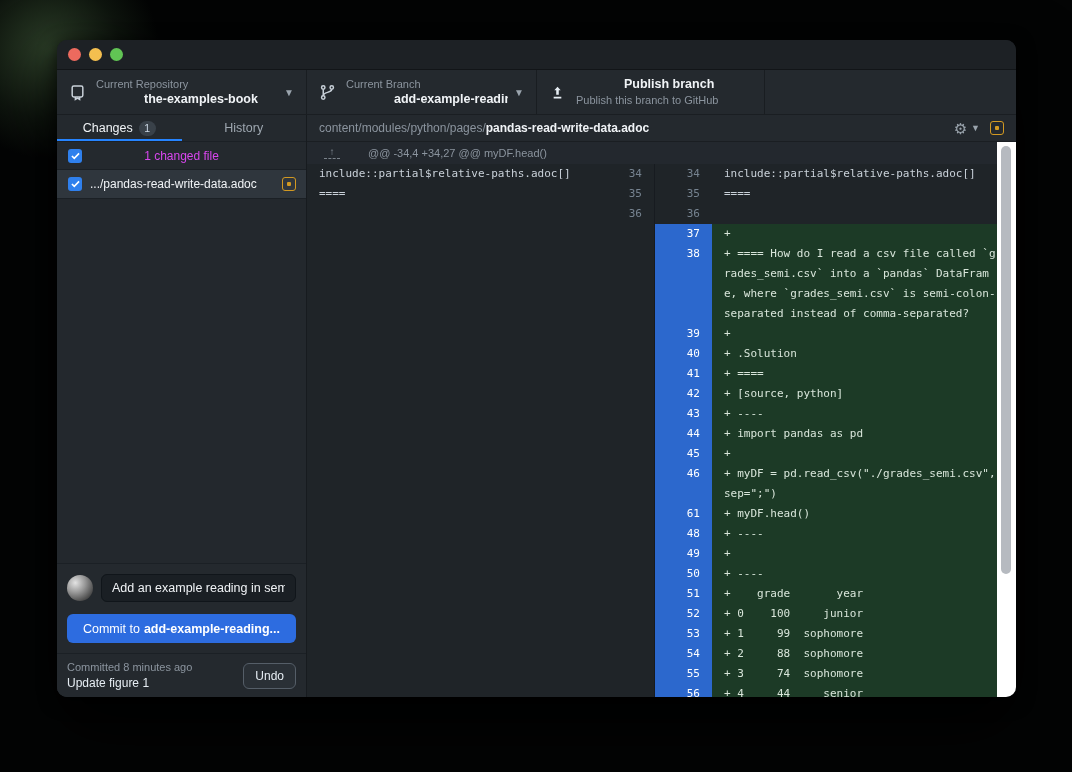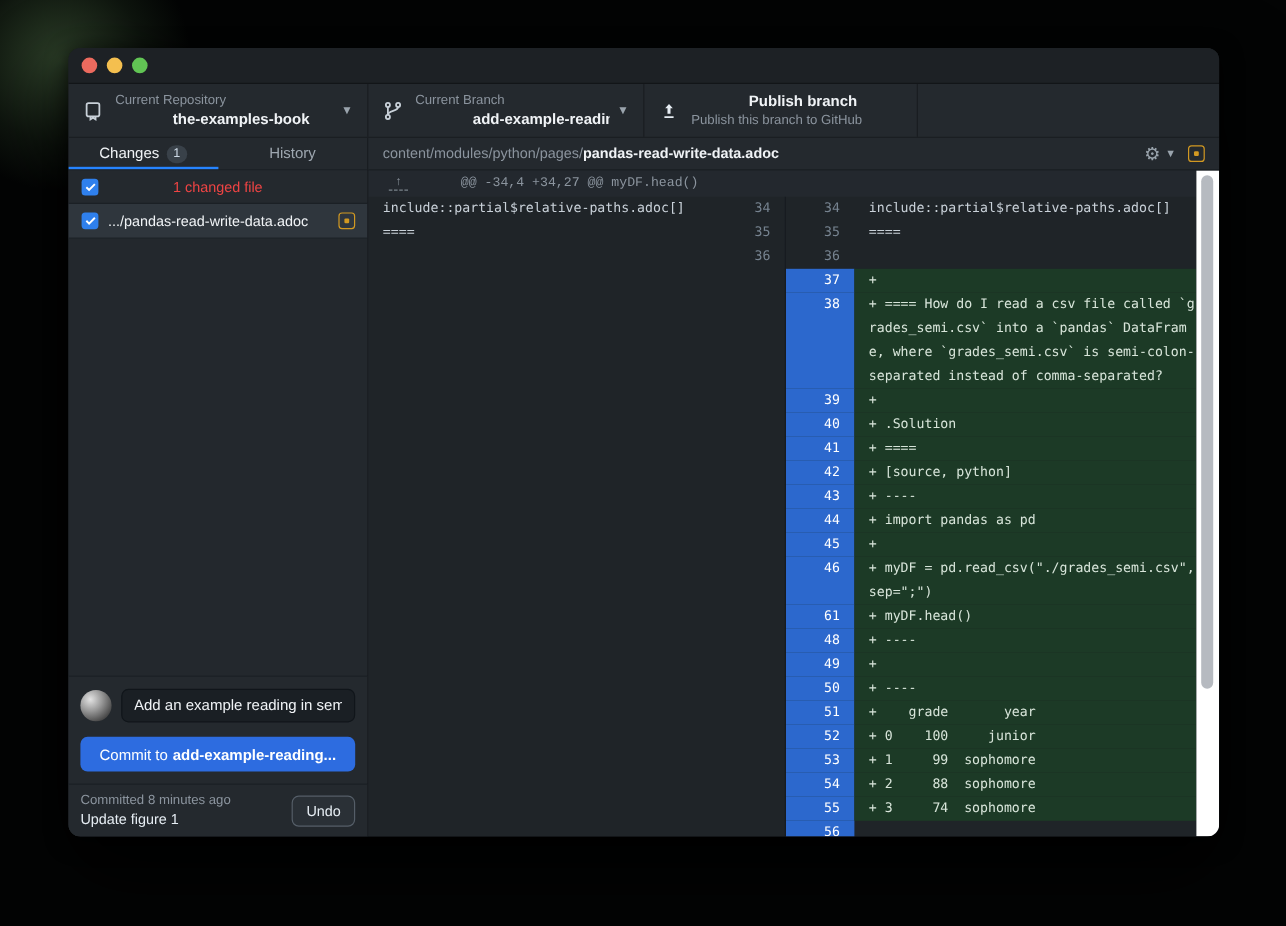--- a/index.html
+++ b/index.html
@@ -38,21 +38,21 @@
   .content-row { flex:1; display:flex; min-height:0; }
   .sidebar { width:250px; flex:0 0 250px; background:#24292e; border-right:1px solid #171b1f; display:flex; flex-direction:column; min-height:0; }
   
   .tabs { height:27px; flex:0 0 27px; display:flex; border-bottom:1px solid #1b2025; }
   .tab { flex:1; display:flex; align-items:center; justify-content:center; font-size:12.5px; color:#9ea7b0; position:relative; cursor:default; }
   .tab.active { color:#f0f3f6; }
   .tab.active::after { content:""; position:absolute; left:0; right:0; bottom:0; height:2px; background:#2684ff; }
   .badge { margin-left:6px; min-width:17px; height:15px; border-radius:8px; background:#394149; color:#cdd9e5; font-size:10.5px; display:inline-flex; align-items:center; justify-content:center; padding:0 5px; }
   
   .files-header { height:28px; flex:0 0 28px; display:flex; align-items:center; position:relative; border-bottom:1px solid #1b2025; background:#24292e; }
-  .files-header-label { position:absolute; left:0; right:0; text-align:center; font-size:12px; color:#ef4444; }
+  .files-header-label { position:absolute; left:0; right:0; text-align:center; font-size:12px; color:#d946ef; }
   .checkbox { width:14px; height:14px; border-radius:3px; background:#2f80ed; margin-left:11px; display:flex; align-items:center; justify-content:center; flex:0 0 14px; }
   .checkbox svg { width:9px; height:8px; }
   .file-row { height:29px; flex:0 0 29px; display:flex; align-items:center; background:#2f363d; border-bottom:1px solid #1b2025; }
   .file-name { font-size:12px; color:#f0f3f6; margin-left:8px; flex:1; white-space:nowrap; overflow:hidden; }
   .mod-icon { width:14px; height:14px; border:1.5px solid #d29922; border-radius:3px; margin-right:10px; position:relative; flex:0 0 14px; }
   .mod-icon::after { content:""; position:absolute; left:50%; top:50%; width:4px; height:4px; margin:-2px 0 0 -2px; border-radius:1px; background:#d29922; }
   .file-list-empty { flex:1; background:#23282d; min-height:0; }
   
   .commit-area { flex:0 0 auto; padding:10px; background:#24292e; border-top:1px solid #1b2025; }
   .summary-row { display:flex; align-items:center; }
@@ -76,21 +76,21 @@
   .diff-header { height:27px; flex:0 0 27px; background:#24292e; border-bottom:1px solid #1a1e22; display:flex; align-items:center; padding:0 10px 0 12px;text-align:right; }
   .path-prefix { font-size:12px; color:#8b949e; white-space:nowrap; }
   .path-file { font-size:12px; color:#f0f3f6; font-weight:bold; white-space:nowrap; }
   .diff-header-spacer { flex:1; }
   .gear { font-size:15px; color:#9aa4ad; line-height:1; }
   .gear-chev { color:#9aa4ad; font-size:9px; margin:0 10px 0 4px; }
   .diff-body { flex:1; position:relative; overflow:hidden; min-height:0; }
   .diff-scroll-region { position:absolute; left:0; top:0; bottom:0; width:690px; overflow:hidden; }
   .hunk-row { height:22px; background:#23282e; display:flex; align-items:center; }
   .hunk-expand { margin-left:17px; width:16px; text-align:center; color:#8b949e; font-size:10px; line-height:10px; border-bottom:1px dashed #7a828a; padding-bottom:1px; }
-  .hunk-text { margin-left:44px; font-family:Liberation Mono, monospace; font-size:11px; color:#8b949e; white-space:pre; }
+  .hunk-text { margin-left:28px; font-family:Liberation Sans, sans-serif; font-size:11px; color:#8b949e; white-space:pre; }
   .diff-row { display:grid; grid-template-columns:292px 56px 57px 285px; }
   .cell { font-family:"DejaVu Sans Mono", monospace; font-size:11px; line-height:20px; min-height:20px; }
   .lc { padding-left:12px; color:#c9d1d9; white-space:pre-wrap; word-break:break-all; }
   .lg, .rg { text-align:right; padding-right:12px; color:#768390; }
   .lg { border-right:1px solid #171b20; }
   .rc { padding-left:12px; color:#c9d1d9; white-space:pre-wrap; word-break:break-all; }
   .diff-row.added .rg { background:#2c68cd; color:#ffffff; }
   .diff-row.added .rc { background:#1c3a26; color:#d8e5da; }
   
   .v-scrollbar { position:absolute; right:0; top:0; bottom:0; width:19px; background:#ffffff; }
@@ -354,20 +354,21 @@
               <div class="diff-row added">
                 <div class="cell lc"></div>
                 <div class="cell lg"></div>
                 <div class="cell rg">55</div>
                 <div class="cell rc">+ 3     74  sophomore</div>
               </div>
               <div class="diff-row added">
                 <div class="cell lc"></div>
                 <div class="cell lg"></div>
                 <div class="cell rg">56</div>
+                <div class="cell rc">+ 4     44     senior</div>
               </div>
             </div>
         </div>
         <div class="v-scrollbar">
           <div class="v-thumb"></div>
         </div>
       </div>
     </div>
 
   </div>

